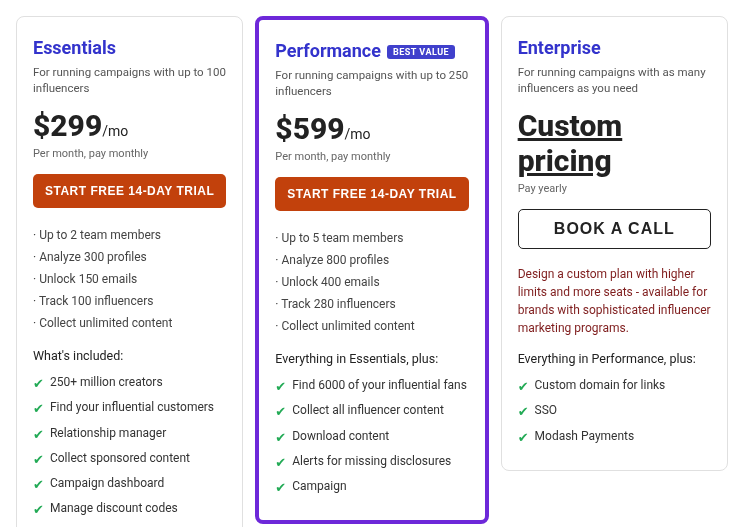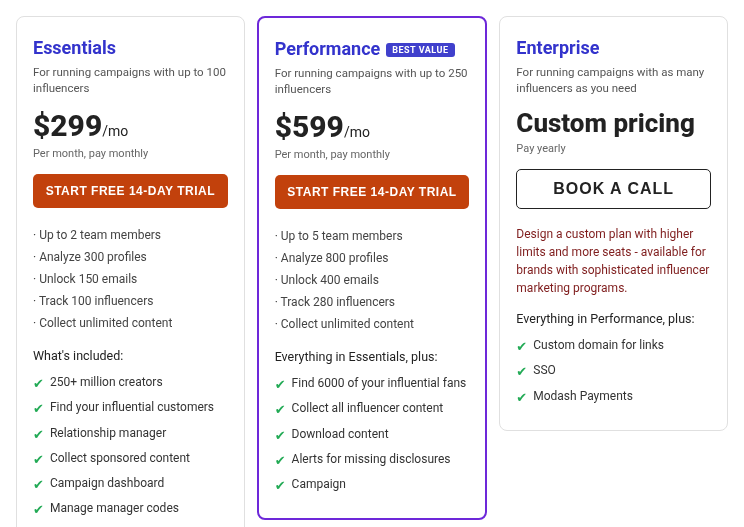--- a/index.html
+++ b/index.html
@@ -19,21 +19,21 @@
     }
     .plan-card {
       flex: 1;
       border: 1.5px solid #e0e0e0;
       border-radius: 8px;
       padding: 20px 16px;
       background: #fff;
       position: relative;
     }
     .plan-card.highlighted {
-      border: 2px solid #6d28d9;
+      border: 4px solid #6d28d9;
     }
     .plan-title {
       font-size: 18px;
       font-weight: 700;
       color: #3333cc;
       margin-bottom: 6px;
     }
     .plan-subtitle {
       font-size: 11.5px;
       color: #555;
@@ -130,24 +130,25 @@
       vertical-align: middle;
       letter-spacing: 0.5px;
     }
     .enterprise-desc {
       font-size: 12px;
       color: #7f1d1d;
       margin-bottom: 14px;
       line-height: 1.5;
     }
     .custom-pricing {
-      font-size: 26px;
+      font-size: 30px;
       font-weight: 800;
       color: #222;
       margin-bottom: 4px;
+      text-decoration: underline;
     }
     .pay-yearly {
       font-size: 11px;
       color: #666;
       margin-bottom: 14px;
     }
   </style>
 </head>
 <body>
 
@@ -176,21 +177,21 @@
         <li>
         <span class="check-icon">✔</span>
         <span>Collect sponsored content</span>
       </li>
         <li>
         <span class="check-icon">✔</span>
         <span>Campaign dashboard</span>
       </li>
         <li>
         <span class="check-icon">✔</span>
-        <span>Manage manager codes</span>
+        <span>Manage discount codes</span>
       </li>
         <li>
         <span class="check-icon">✔</span>
         <span>Track revenue</span>
       </li>
       </ul></div>
     <div class="plan-card highlighted"><div class="plan-title">Performance<span class="badge">BEST VALUE</span></div><div class="plan-subtitle">For running campaigns with up to 250 influencers</div><div class="plan-price">
       <span class="amount">$599</span><span class="period">/mo</span>
     </div><div class="plan-billing">Per month, pay monthly</div><button class="cta-button">START FREE 14-DAY TRIAL</button><ul class="features-list">
         <li>Up to 5 team members</li>

